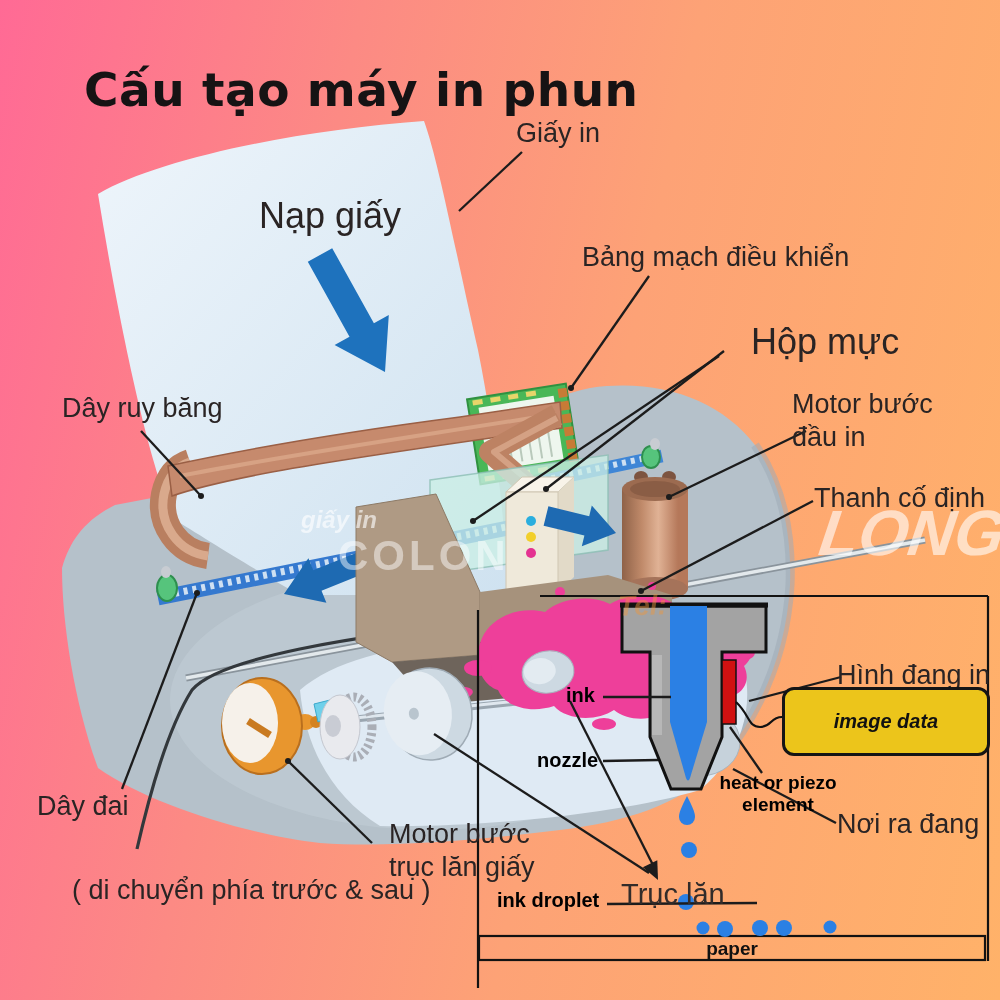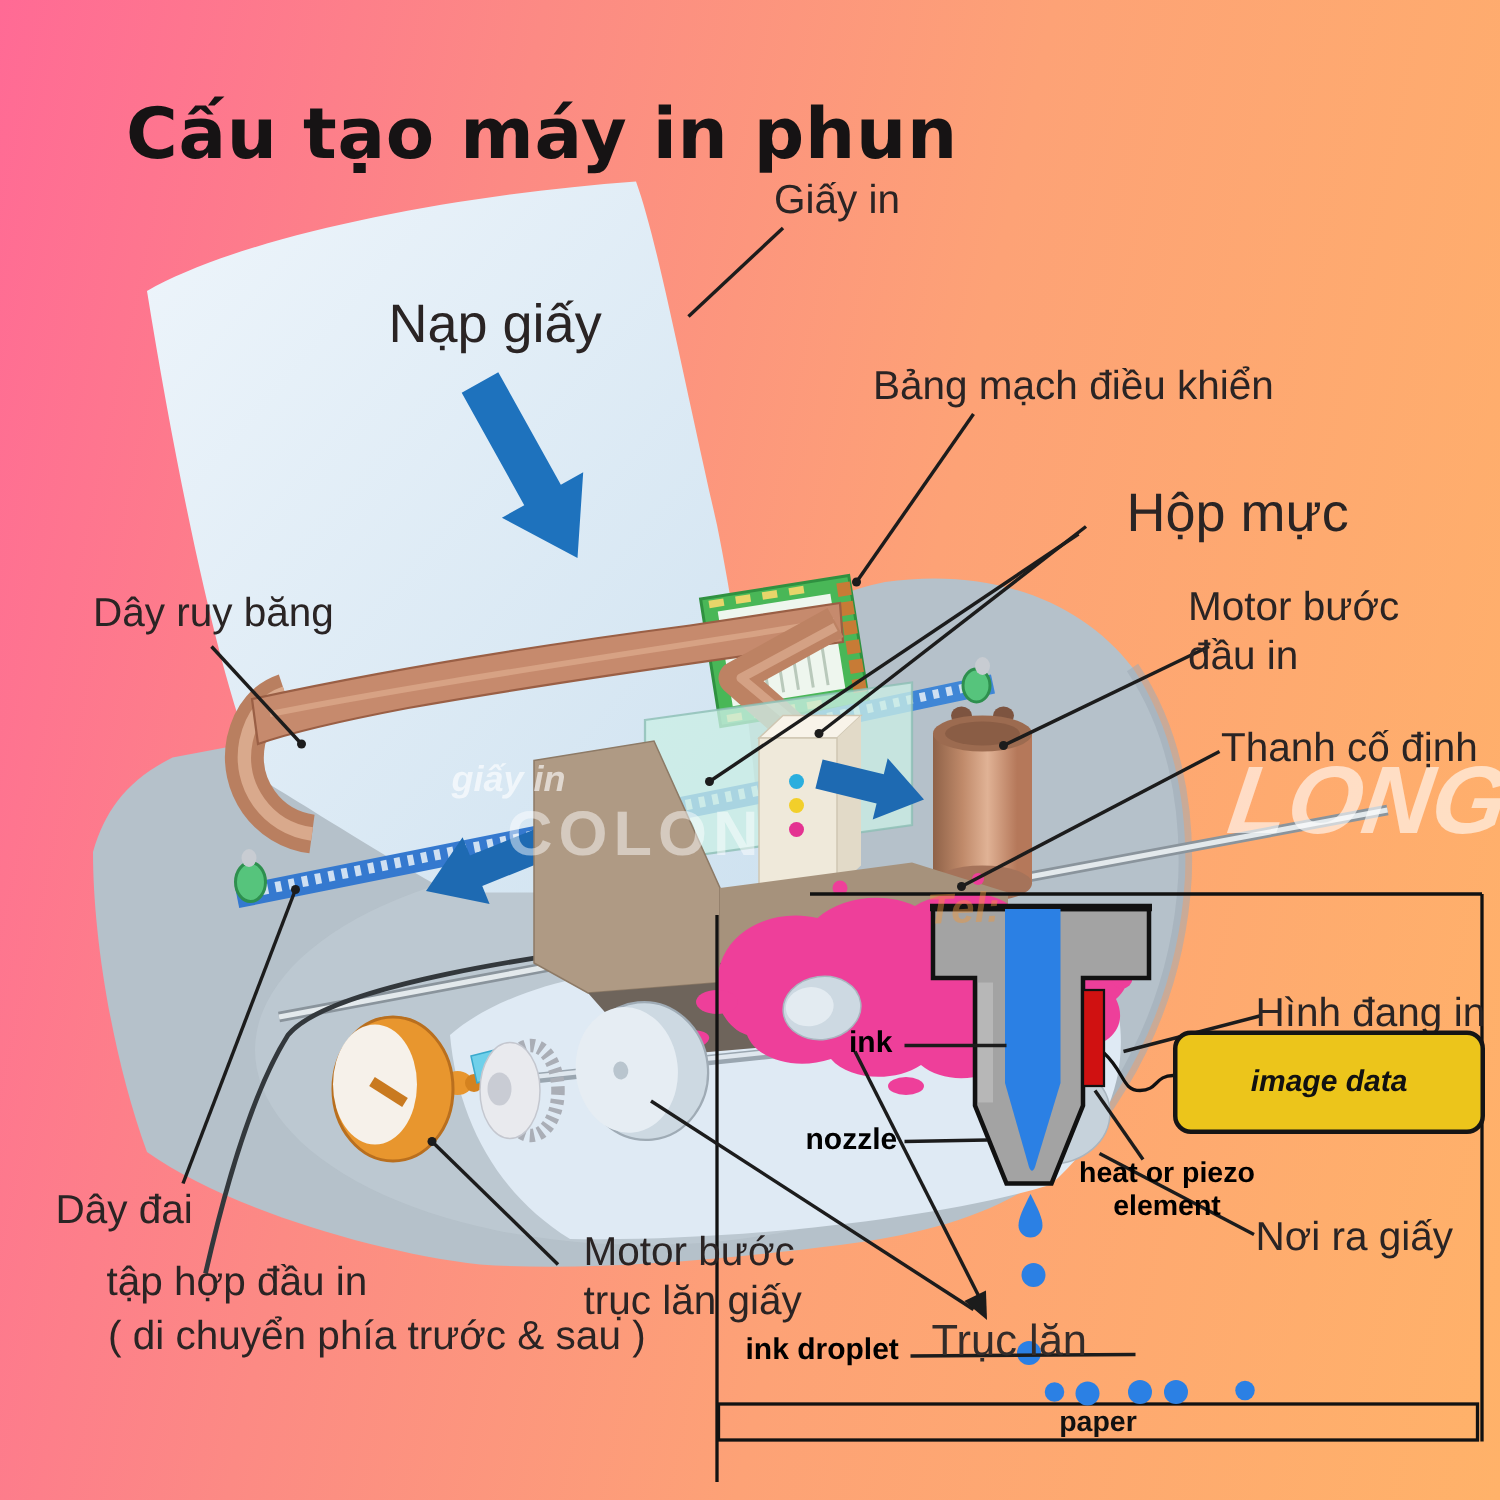--- a/index.html
+++ b/index.html
@@ -255,23 +255,22 @@
 
 <div class="lbl" style="left:516px;top:117px;">Giấy in</div>
 <div class="lbl lbl-lg" style="left:259px;top:194px;">Nạp giấy</div>
 <div class="lbl" style="left:582px;top:241px;">Bảng mạch điều khiển</div>
 <div class="lbl lbl-lg" style="left:751px;top:320px;">Hộp mực</div>
 <div class="lbl" style="left:792px;top:388px;">Motor bước
 đầu in</div>
 <div class="lbl" style="left:814px;top:482px;">Thanh cố định</div>
 <div class="lbl" style="left:62px;top:392px;">Dây ruy băng</div>
 <div class="lbl" style="left:837px;top:659px;">Hình đang in</div>
-<div class="lbl" style="left:837px;top:808px;">Nơi ra giấy</div>
+<div class="lbl" style="left:837px;top:808px;">Nơi ra đang</div>
 <div class="lbl" style="left:37px;top:790px;">Dây đai</div>
-<div class="lbl" style="left:71px;top:838px;">tập hợp đầu in</div>
 <div class="lbl" style="left:72px;top:874px;">( di chuyển phía trước &amp; sau )</div>
 <div class="lbl" style="left:389px;top:818px;">Motor bước
 trục lăn giấy</div>
 <div class="truclan" style="left:621px;top:878px;">Trục lăn</div>
 
 <div class="lbl-en" style="left:566px;top:684px;">ink</div>
 <div class="lbl-en" style="left:537px;top:749px;">nozzle</div>
 <div class="lbl-en" style="left:698px;top:772px;width:160px;text-align:center;font-size:19px;">heat or piezo
 element</div>
 <div class="lbl-en" style="left:497px;top:889px;">ink droplet</div>

